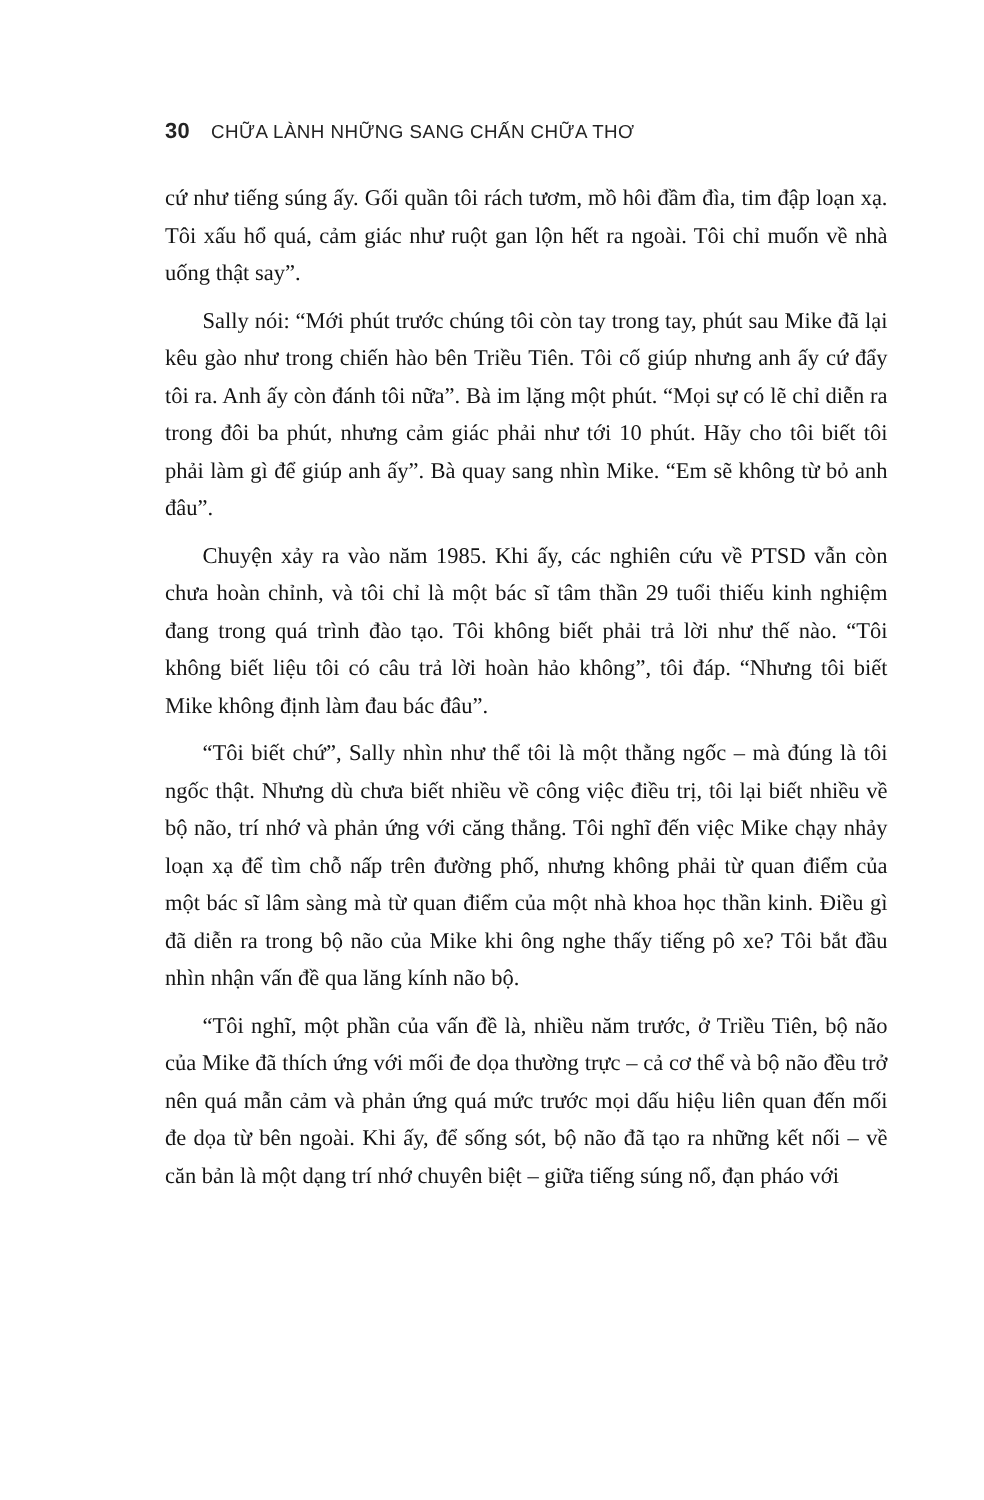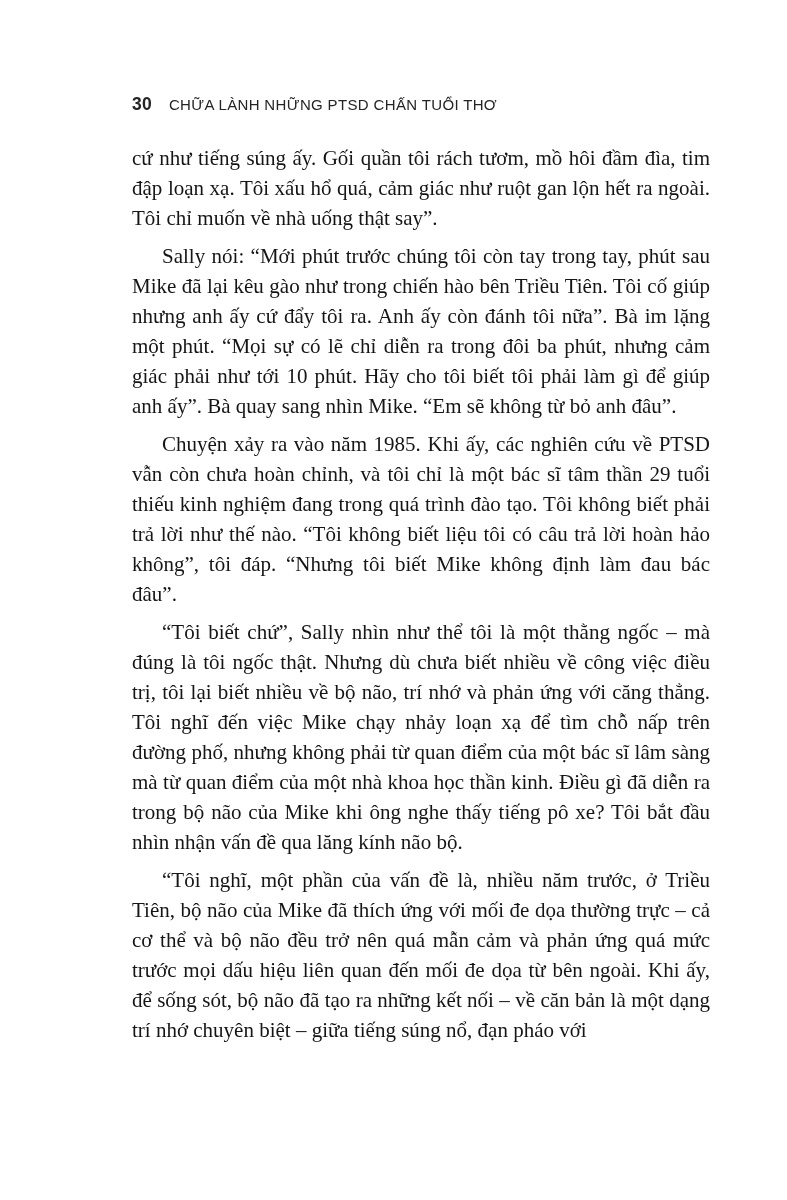--- a/index.html
+++ b/index.html
@@ -35,41 +35,41 @@
     font-size: 15px;
     font-weight: 500;
     letter-spacing: 0.35px;
   }
   .content {
     position: absolute;
     left: 113px;
     top: 143px;
     width: 578px;
     font-family: "Liberation Serif", serif;
-    font-size: 21px;
+    font-size: 18px;
     line-height: 30px;
     color: #151515;
     text-align: justify;
   }
   .content p {
     margin: 0 0 8px 0;
     text-indent: 30px;
   }
   .content p.continuation {
     text-indent: 0;
   }
 </style>
 </head>
 <body>
 
 <div class="page">
 
   <div class="running-header">
     <span class="page-number">30</span>
-    <span class="running-title">CHỮA LÀNH NHỮNG PTSD CHẤN TUỔI THƠ</span>
+    <span class="running-title">CHỮA LÀNH NHỮNG SANG CHẤN CHỮA THƠ</span>
   </div>
 
   <div class="content">
     <p class="continuation">cứ như tiếng súng ấy. Gối quần tôi rách tươm, mồ hôi đầm đìa, tim đập loạn xạ. Tôi xấu hổ quá, cảm giác như ruột gan lộn hết ra ngoài. Tôi chỉ muốn về nhà uống thật say”.</p>
     <p>Sally nói: “Mới phút trước chúng tôi còn tay trong tay, phút sau Mike đã lại kêu gào như trong chiến hào bên Triều Tiên. Tôi cố giúp nhưng anh ấy cứ đẩy tôi ra. Anh ấy còn đánh tôi nữa”. Bà im lặng một phút. “Mọi sự có lẽ chỉ diễn ra trong đôi ba phút, nhưng cảm giác phải như tới 10 phút. Hãy cho tôi biết tôi phải làm gì để giúp anh ấy”. Bà quay sang nhìn Mike. “Em sẽ không từ bỏ anh đâu”.</p>
     <p>Chuyện xảy ra vào năm 1985. Khi ấy, các nghiên cứu về PTSD vẫn còn chưa hoàn chỉnh, và tôi chỉ là một bác sĩ tâm thần 29 tuổi thiếu kinh nghiệm đang trong quá trình đào tạo. Tôi không biết phải trả lời như thế nào. “Tôi không biết liệu tôi có câu trả lời hoàn hảo không”, tôi đáp. “Nhưng tôi biết Mike không định làm đau bác đâu”.</p>
     <p>“Tôi biết chứ”, Sally nhìn như thể tôi là một thằng ngốc – mà đúng là tôi ngốc thật. Nhưng dù chưa biết nhiều về công việc điều trị, tôi lại biết nhiều về bộ não, trí nhớ và phản ứng với căng thẳng. Tôi nghĩ đến việc Mike chạy nhảy loạn xạ để tìm chỗ nấp trên đường phố, nhưng không phải từ quan điểm của một bác sĩ lâm sàng mà từ quan điểm của một nhà khoa học thần kinh. Điều gì đã diễn ra trong bộ não của Mike khi ông nghe thấy tiếng pô xe? Tôi bắt đầu nhìn nhận vấn đề qua lăng kính não bộ.</p>
     <p>“Tôi nghĩ, một phần của vấn đề là, nhiều năm trước, ở Triều Tiên, bộ não của Mike đã thích ứng với mối đe dọa thường trực – cả cơ thể và bộ não đều trở nên quá mẫn cảm và phản ứng quá mức trước mọi dấu hiệu liên quan đến mối đe dọa từ bên ngoài. Khi ấy, để sống sót, bộ não đã tạo ra những kết nối – về căn bản là một dạng trí nhớ chuyên biệt – giữa tiếng súng nổ, đạn pháo với</p>
   </div>
 

